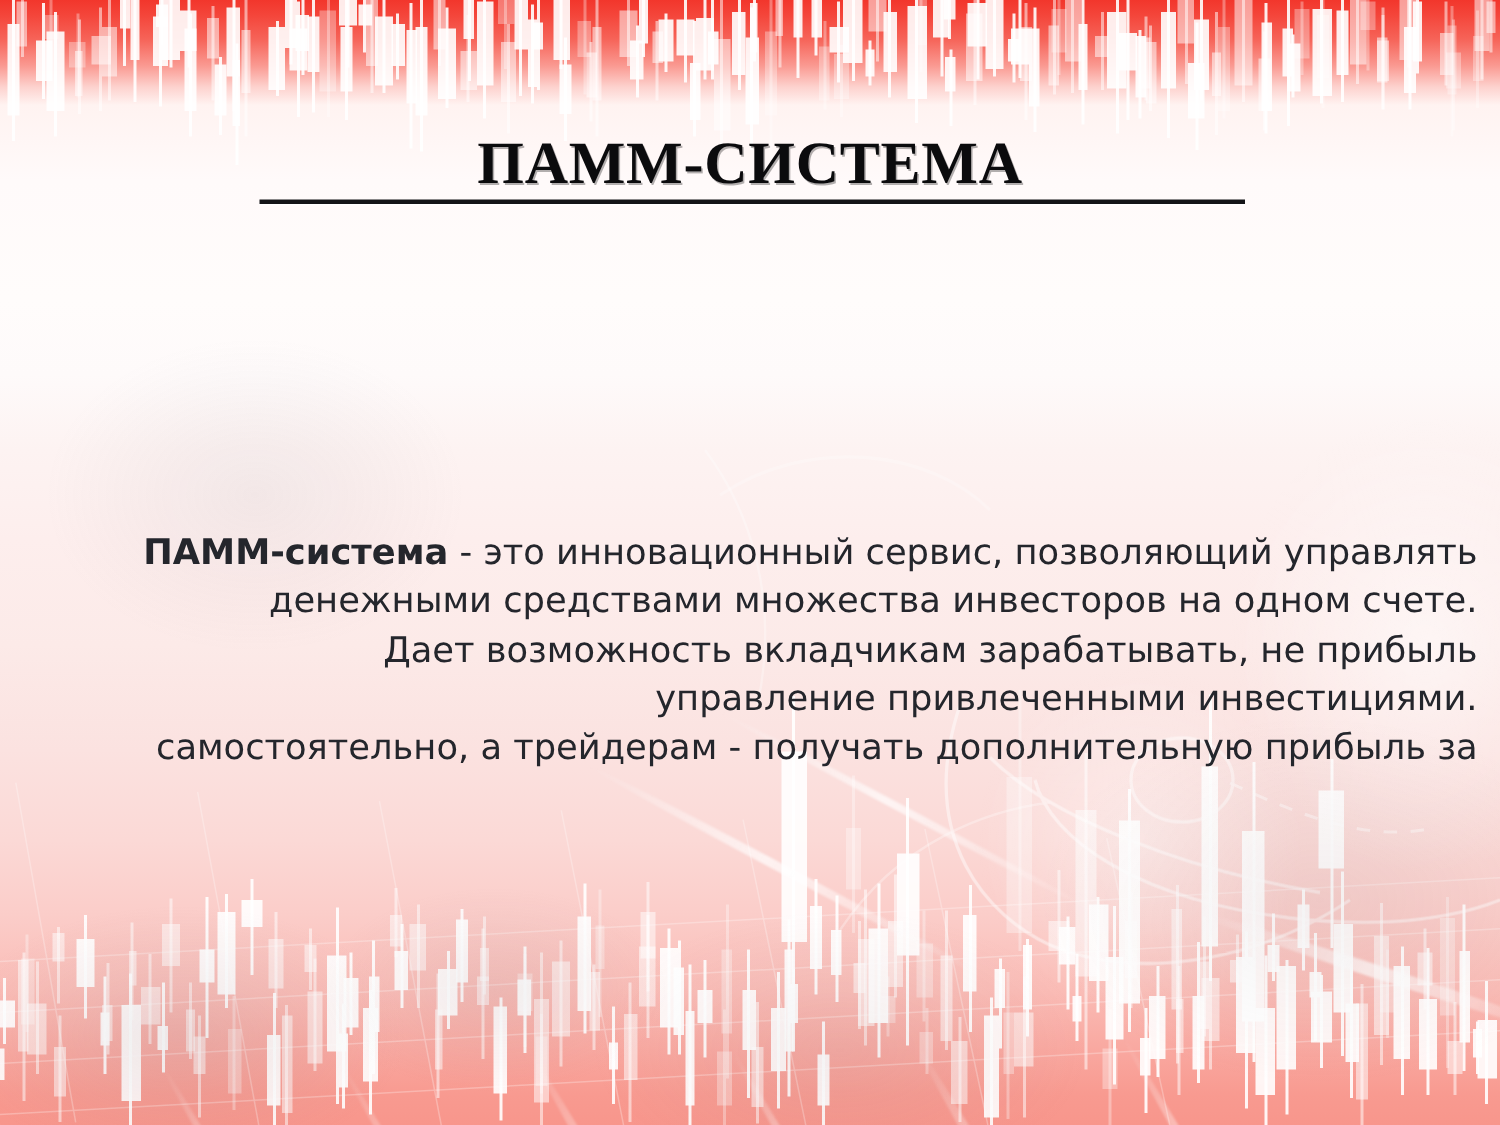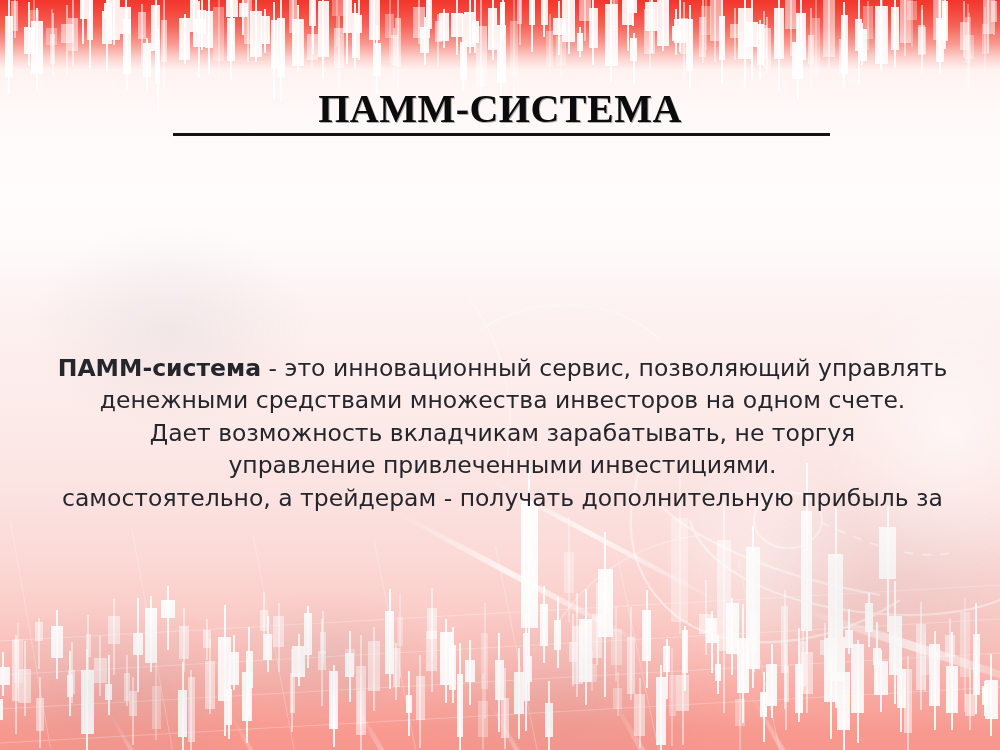--- a/index.html
+++ b/index.html
@@ -170,21 +170,21 @@
 
   .para2 {
     position: absolute;
     left: 20px;
     top: 352px;
     width: 965px;
     font-family: "DejaVu Sans", "Liberation Sans", sans-serif;
     font-size: 23.5px;
     line-height: 1.38;
     color: #24262c;
-    text-align: center;
+    text-align: right;
   }
   .para2 .b {
     font-weight: bold;
   }
   .para2 .ln { display: block; }
 </style>
 </head>
 <body>
 
 <div id="slide">
@@ -740,18 +740,18 @@
   <div class="bg-layer bg-smudge"></div>
 
 
   <div class="title">ПАММ-СИСТЕМА</div>
   <div class="title-rule"></div>
 
 
   <div class="para2">
     <span class="ln"><span class="b">ПАММ-система</span><span> - это инновационный сервис, позволяющий управлять</span></span>
     <span class="ln">денежными средствами множества инвесторов на одном счете.</span>
-    <span class="ln">Дает возможность вкладчикам зарабатывать, не торгуя</span>
+    <span class="ln">Дает возможность вкладчикам зарабатывать, не прибыль</span>
     <span class="ln">управление привлеченными инвестициями.</span>
     <span class="ln">самостоятельно, а трейдерам - получать дополнительную прибыль за</span>
   </div>
 
 </div>
 
 </body></html>

